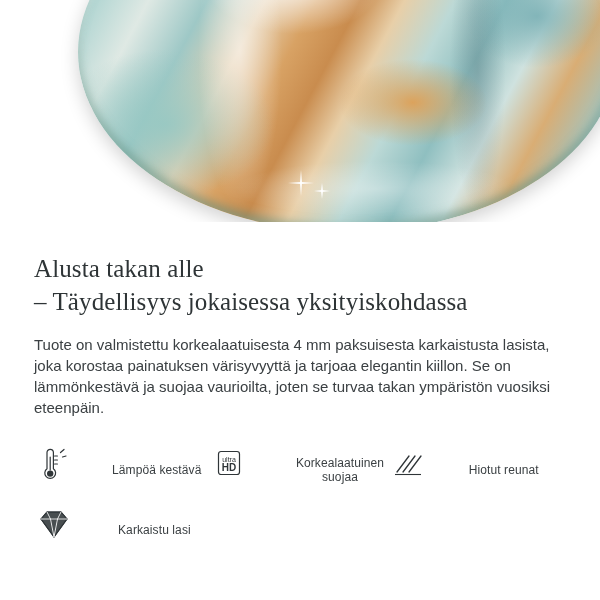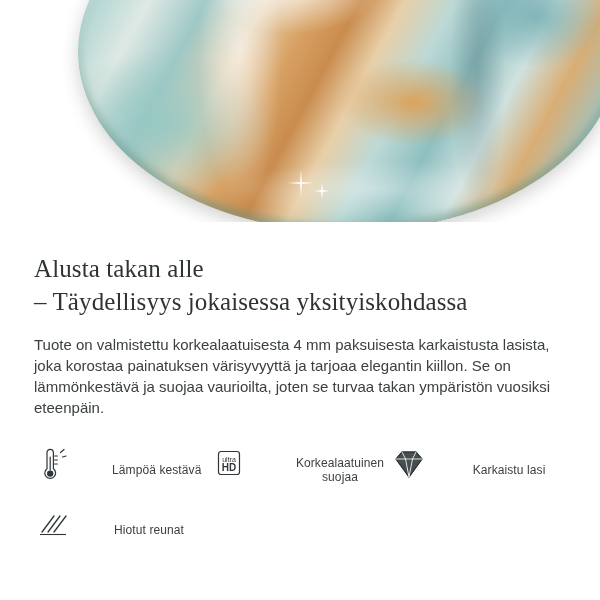--- a/index.html
+++ b/index.html
@@ -200,49 +200,49 @@
             <text x="18" y="13.5" text-anchor="middle" font-family="Liberation Sans, sans-serif" font-size="7" fill="#2f3538">ultra</text>
             <text x="18" y="23" text-anchor="middle" font-family="Liberation Sans, sans-serif" font-size="10" font-weight="bold" fill="#2f3538">HD</text>
           </svg>
         </div>
         <div class="feature-label">Korkealaatuinen suojaa</div>
       </div>
 
 
       <div class="feature">
         <div class="feature-icon">
+          <svg width="36" height="30" viewBox="0 0 36 30">
+            <g stroke="#2f3538" stroke-width="1.3" stroke-linecap="round">
+              <line x1="8" y1="22" x2="20" y2="6"></line>
+              <line x1="14" y1="22" x2="26" y2="6"></line>
+              <line x1="20" y1="22" x2="32" y2="6"></line>
+            </g>
+            <line x1="6" y1="24.5" x2="32" y2="24.5" stroke="#2f3538" stroke-width="1.1"></line>
+          </svg>
+        </div>
+        <div class="feature-label">Hiotut reunat</div>
+      </div>
+
+      <div class="feature">
+        <div class="feature-icon">
           <svg width="40" height="34" viewBox="0 0 40 34">
             <g stroke="#2f3538" stroke-width="1.1" stroke-linejoin="round">
               <path d="M7 11 L13 4 H27 L33 11 L20 29 Z" fill="#2f3538" fill-opacity="0.0"></path>
               <path d="M7 11 H33" fill="none"></path>
               <path d="M13 4 L16.5 11 L20 29" fill="none"></path>
               <path d="M27 4 L23.5 11 L20 29" fill="none"></path>
               <path d="M16.5 11 H23.5" fill="none"></path>
             </g>
             <path d="M7 11 L13 4 H27 L33 11 L20 29 Z" fill="#2f3538" fill-opacity="0.88" stroke="#2f3538" stroke-width="1.1" stroke-linejoin="round"></path>
             <g stroke="#ffffff" stroke-width="0.9" fill="none">
               <path d="M7 11 H33"></path>
               <path d="M13 4 L16.5 11 L20 29"></path>
               <path d="M27 4 L23.5 11 L20 29"></path>
             </g>
           </svg>
         </div>
         <div class="feature-label">Karkaistu lasi</div>
       </div>
 
-      <div class="feature">
-        <div class="feature-icon">
-          <svg width="36" height="30" viewBox="0 0 36 30">
-            <g stroke="#2f3538" stroke-width="1.3" stroke-linecap="round">
-              <line x1="8" y1="22" x2="20" y2="6"></line>
-              <line x1="14" y1="22" x2="26" y2="6"></line>
-              <line x1="20" y1="22" x2="32" y2="6"></line>
-            </g>
-            <line x1="6" y1="24.5" x2="32" y2="24.5" stroke="#2f3538" stroke-width="1.1"></line>
-          </svg>
-        </div>
-        <div class="feature-label">Hiotut reunat</div>
-      </div>
-
 
     </div>
   </div>
 </div>
 
 </body></html>

